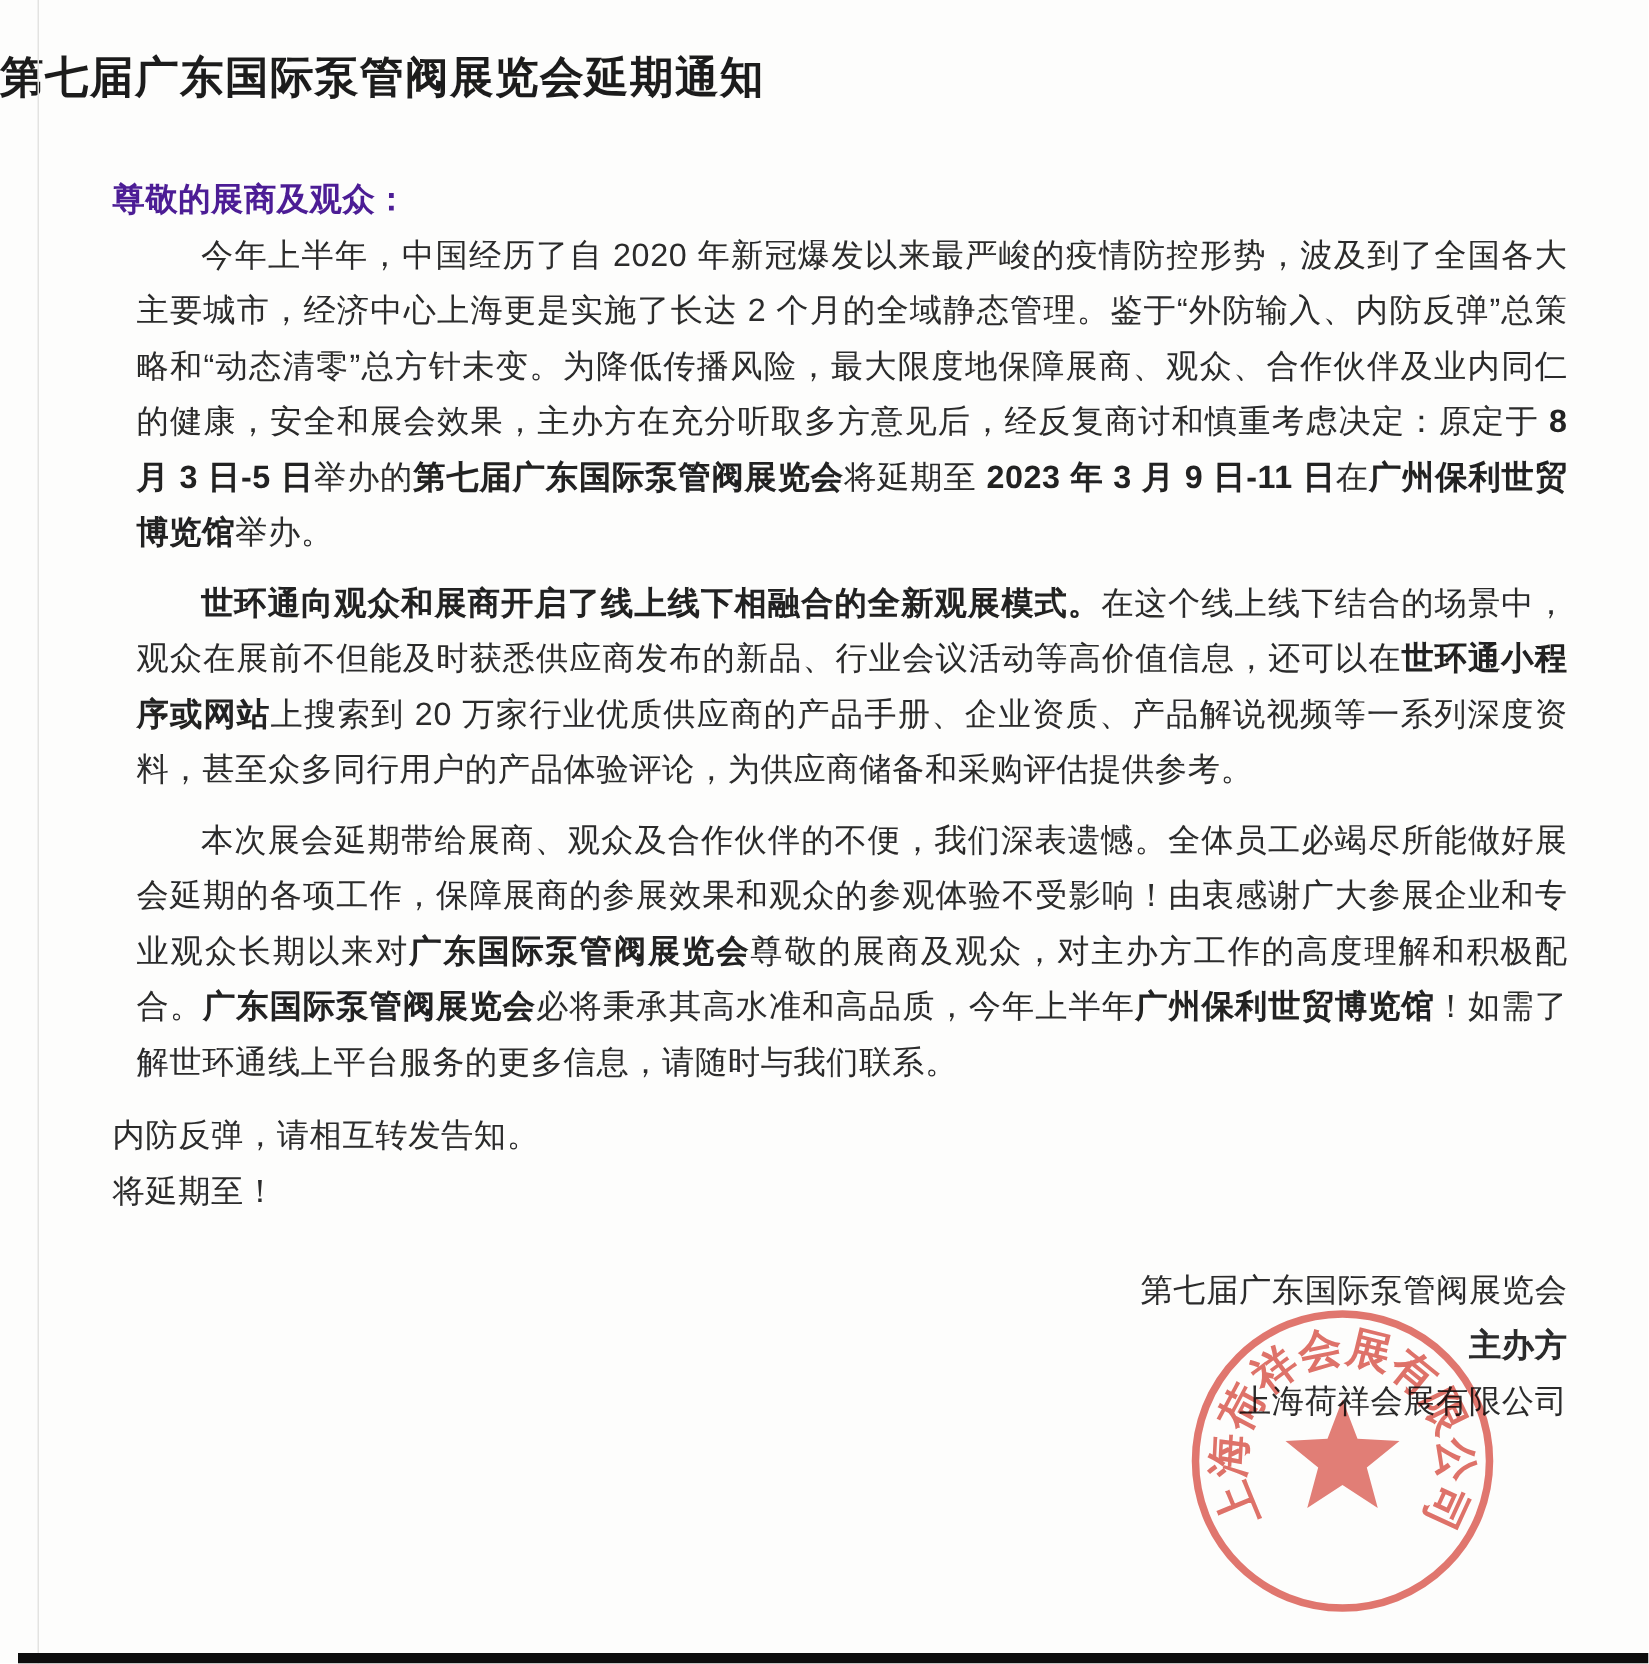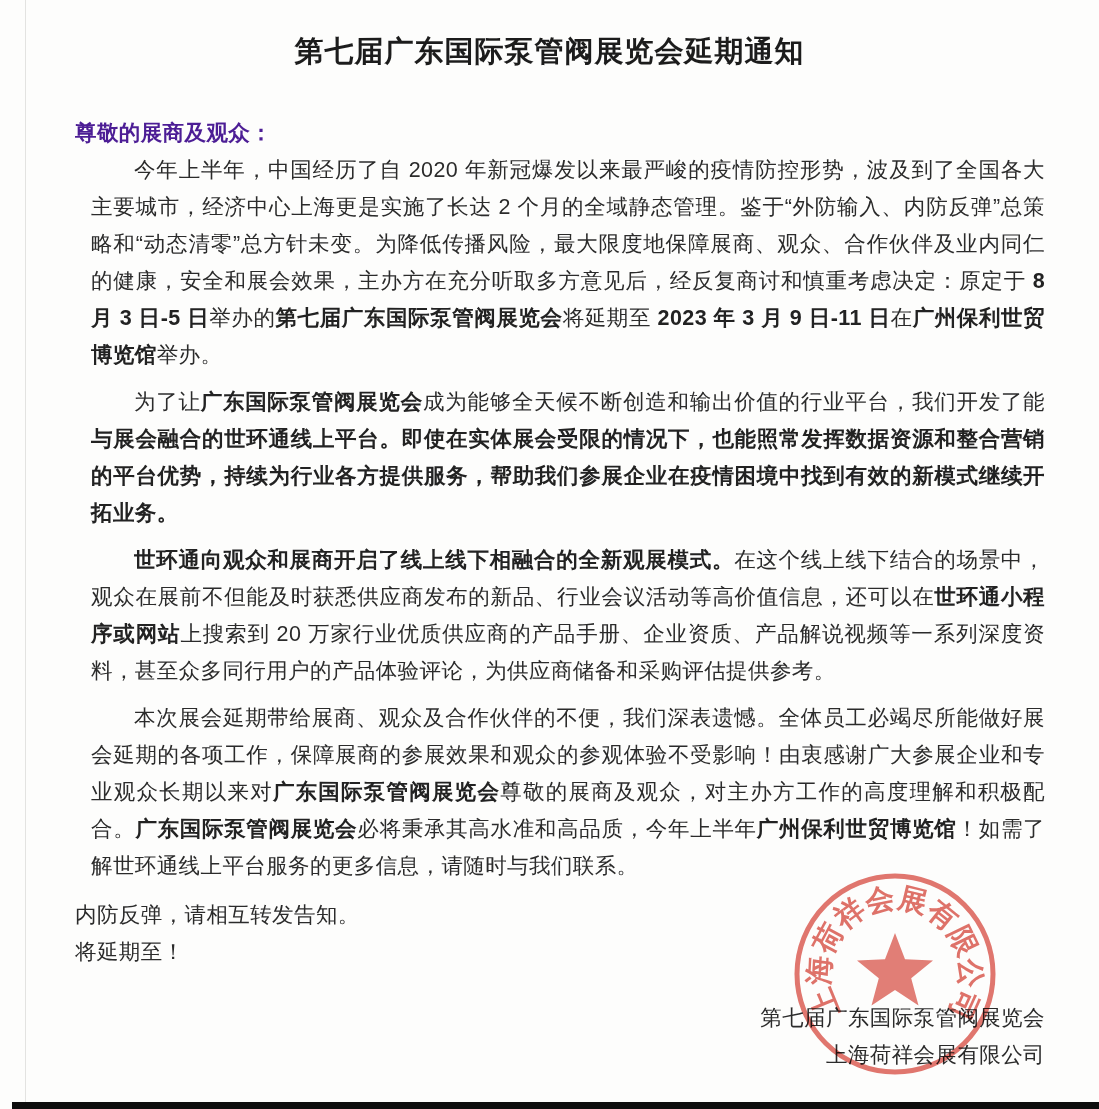--- a/index.html
+++ b/index.html
@@ -18,21 +18,21 @@
     position:absolute;left:25px;top:0;bottom:0;width:1px;
     background:#e3e3e1;
   }
   .scan-bottom-bar{
     position:absolute;left:12px;right:0;bottom:0;height:7px;
     background:#0d0d0d;
   }
   .doc-title{
     margin:0;
     padding-top:32px;
-    text-align:center;
+    text-align:left;
     font-size:29px;
     font-weight:bold;
     letter-spacing:1px;
     color:#1c1c1c;
   }
   .content{
     margin:0 54px 0 75px;
     font-size:21.5px;
     line-height:37px;
     color:#2b2b2b;
@@ -83,31 +83,31 @@
 
   <div class="page-edge-line"></div>
 
   <h1 class="doc-title">第七届广东国际泵管阀展览会延期通知</h1>
 
   <div class="content">
 
     <div class="salutation">尊敬的展商及观众：</div>
 
     <p class="para"><span>今年上半年，中国经历了自 2020 年新冠爆发以来最严峻的疫情防控形势，波及到了全国各大主要城市，经济中心上海更是实施了长达 2 个月的全域静态管理。鉴于“外防输入、内防反弹”总策略和“动态清零”总方针未变。为降低传播风险，最大限度地保障展商、观众、合作伙伴及业内同仁的健康，安全和展会效果，主办方在充分听取多方意见后，经反复商讨和慎重考虑决定：原定于 </span><b>8 月 3 日-5 日</b><span>举办的</span><b>第七届广东国际泵管阀展览会</b><span>将延期至 </span><b>2023 年 3 月 9 日-11 日</b><span>在</span><b>广州保利世贸博览馆</b><span>举办。</span></p>
-    <p class="para"><span>为了让</span><b>广东国际泵管阀展览会</b><span>成为能够全天候不断创造和输出价值的行业平台，我们开发了能</span><b>与展会融合的世环通线上平台。即使在实体展会受限的情况下，也能照常发挥数据资源和整合营销的平台优势，持续为行业各方提供服务，帮助我们参展企业在疫情困境中找到有效的新模式继续开拓业务。</b></p>
     <p class="para"><b>世环通向观众和展商开启了线上线下相融合的全新观展模式。</b><span>在这个线上线下结合的场景中，观众在展前不但能及时获悉供应商发布的新品、行业会议活动等高价值信息，还可以在</span><b>世环通小程序或网站</b><span>上搜索到 20 万家行业优质供应商的产品手册、企业资质、产品解说视频等一系列深度资料，甚至众多同行用户的产品体验评论，为供应商储备和采购评估提供参考。</span></p>
     <p class="para"><span>本次展会延期带给展商、观众及合作伙伴的不便，我们深表遗憾。全体员工必竭尽所能做好展会延期的各项工作，保障展商的参展效果和观众的参观体验不受影响！由衷感谢广大参展企业和专业观众长期以来对</span><b>广东国际泵管阀展览会</b><span>尊敬的展商及观众，对主办方工作的高度理解和积极配合。</span><b>广东国际泵管阀展览会</b><span>必将秉承其高水准和高品质，今年上半年</span><b>广州保利世贸博览馆</b><span>！如需了解世环通线上平台服务的更多信息，请随时与我们联系。</span></p>
 
     <div class="closing">
       <div>内防反弹，请相互转发告知。</div>
       <div>将延期至！</div>
     </div>
 
     <div class="signature">
       <div class="sig-line">第七届广东国际泵管阀展览会</div>
+      <div class="sig-line sig-org-bold">主办方</div>
       <div class="sig-line">上海荷祥会展有限公司</div>
 
     </div>
 
   </div>
 
   <svg class="stamp" viewBox="0 0 212 212" xmlns="http://www.w3.org/2000/svg">
     <defs>
       <path id="seal-arc" d="M 51.9 143.9 A 66 66 0 1 1 160.1 143.9" fill="none"></path>
     </defs>

